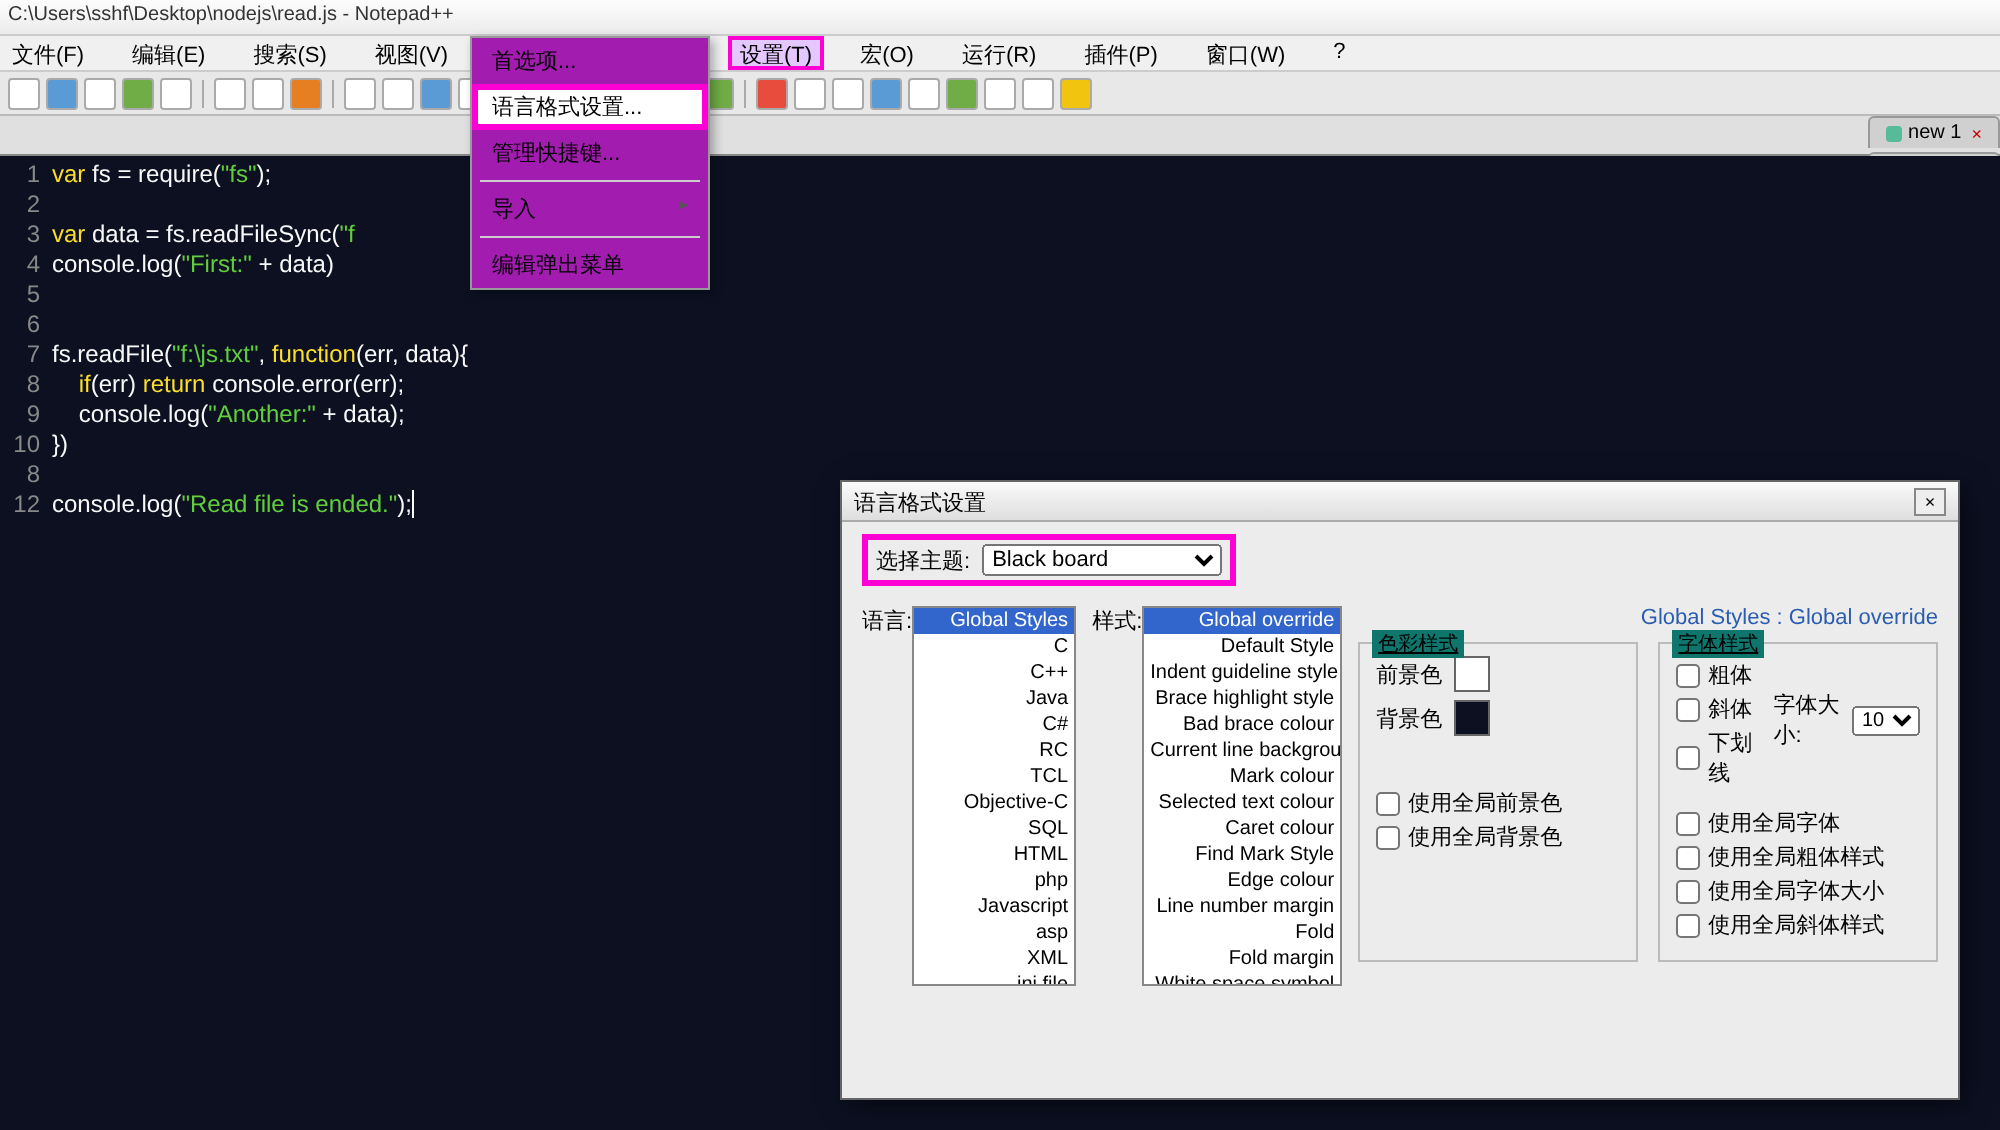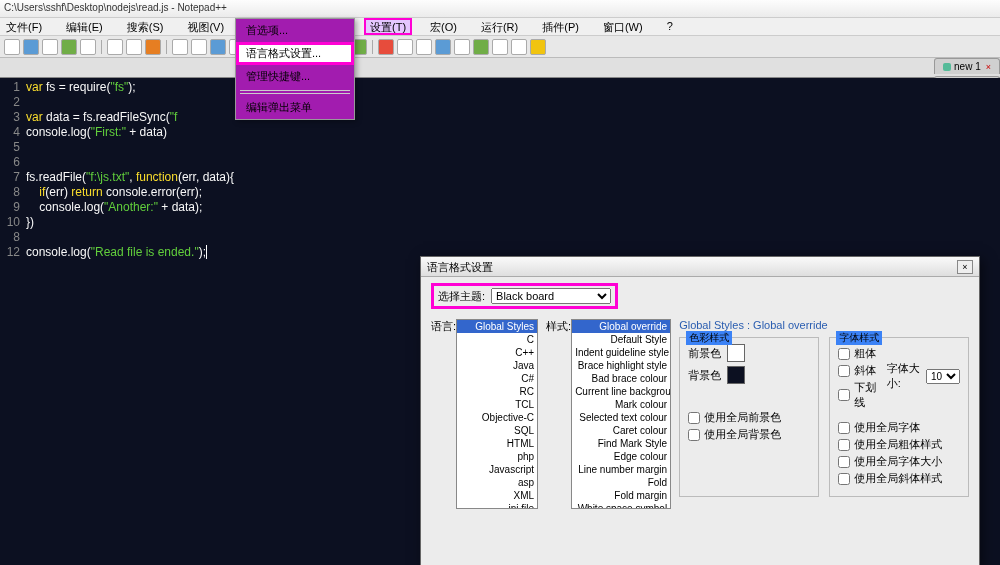--- a/index.html
+++ b/index.html
@@ -38,42 +38,42 @@
 .op { color: #f8f8f8; }
 .cursor { border-right: 1px solid #fff; animation: blink 1s infinite; }
 @keyframes blink { 50% { border-color: transparent; } }
 
 .dropdown { position: absolute; left: 235px; top: 18px; width: 120px; background: #a21caf; border: 1px solid #999; box-shadow: 2px 2px 5px rgba(0,0,0,.3); z-index: 50; }
 .dropdown .ditem { padding: 4px 10px; font-size: 11px; cursor: default; }
 .dropdown .ditem.hl { border: 3px solid #ff00d4; padding: 1px 7px; background: #fff; }
 .dropdown .ditem.arrow::after { content: "▸"; float: right; font-size: 9px; color: #555; }
 .dropdown .dsep { height: 1px; background: #ccc; margin: 2px 4px; }
 
-.dialog { position: absolute; left: 420px; top: 240px; width: 560px; height: 310px; background: #ececec; border: 1px solid #666; box-shadow: 3px 3px 12px rgba(0,0,0,.5); z-index: 60; margin-top: 16px; }
+.dialog { position: absolute; left: 420px; top: 240px; width: 560px; height: 310px; background: #ececec; border: 1px solid #666; box-shadow: 3px 3px 12px rgba(0,0,0,.5); z-index: 60; }
 .dlg-title { height: 20px; background: linear-gradient(#fafafa,#dedede); font-size: 11px; padding: 3px 6px; border-bottom: 1px solid #aaa; display: flex; justify-content: space-between; }
 .dlg-title .x { width: 16px; height: 14px; border: 1px solid #888; background: #eee; text-align: center; font-size: 9px; line-height: 12px; }
 
 .theme-row { padding: 6px 10px; display: flex; align-items: center; gap: 6px; }
 .theme-row .box { border: 3px solid #ff00d4; padding: 2px 4px; display: flex; align-items: center; gap: 6px; }
 .theme-row label { font-size: 11px; }
 .theme-row select { width: 120px; font-size: 11px; }
 
 .dlg-body { display: flex; padding: 4px 10px 10px 10px; gap: 8px; }
 
 .listcol { display: flex; flex-direction: row; }
 .listcol .lbl { font-size: 11px; margin-bottom: 2px; }
 .listcol .list { width: 82px; height: 190px; background: #fff; border: 1px solid #888; overflow: hidden; font-size: 10px; }
 .listcol .list.wide { width: 100px; }
 .listcol .list .li { padding: 1px 3px; white-space: nowrap; text-align: right; }
 .listcol .list .li.sel { background: #3366cc; color: #fff; }
 
 .rightcol { flex: 1; font-size: 11px; }
-.rightcol .link { color: #2a5db0; margin-bottom: 6px; }
+.rightcol .link { color: #2a5db0; margin-bottom: 6px; text-align: right; }
 .group { border: 1px solid #bbb; padding: 6px 8px 8px 8px; position: relative; margin-bottom: 4px; }
-.group .gtitle { position: absolute; top: -7px; left: 6px; background: #3b82f6; padding: 0 3px; font-size: 10px; }
+.group .gtitle { position: absolute; top: -7px; left: 6px; background: #0f766e; padding: 0 3px; font-size: 10px; text-decoration: underline; }
 .row2 { display: flex; gap: 10px; }
 .swatchrow { display: flex; align-items: center; gap: 6px; margin-bottom: 4px; }
 .swatch { width: 18px; height: 18px; border: 1px solid #666; }
 .sw-white { background: #fff; }
 .sw-dark { background: #0c1021; }
 .cbrow { display: flex; align-items: center; gap: 4px; margin: 2px 0; }
 .cbrow input { width: 12px; height: 12px; }
 select.small { width: 110px; font-size: 10px; }
 select.tiny { width: 40px; font-size: 10px; }
 </style>
@@ -168,20 +168,21 @@
       <div class="line"></div>
       <div class="line"><span class="id">console.log</span><span class="op">(</span><span class="str">"Read file is ended."</span><span class="op">);</span><span class="cursor"></span></div>
     </div>
 </div>
 
 <div class="dropdown" id="dropdown">
     <div class="ditem">首选项...</div>
     <div class="ditem hl">语言格式设置...</div>
     <div class="ditem">管理快捷键...</div>
     <div class="dsep"></div>
+    <div class="ditem arrow">导入</div>
     <div class="dsep"></div>
     <div class="ditem">编辑弹出菜单</div>
   </div>
 
 <div class="dialog">
   <div class="dlg-title">
     <span>语言格式设置</span>
     <span class="x">×</span>
   </div>
   <div class="theme-row">

